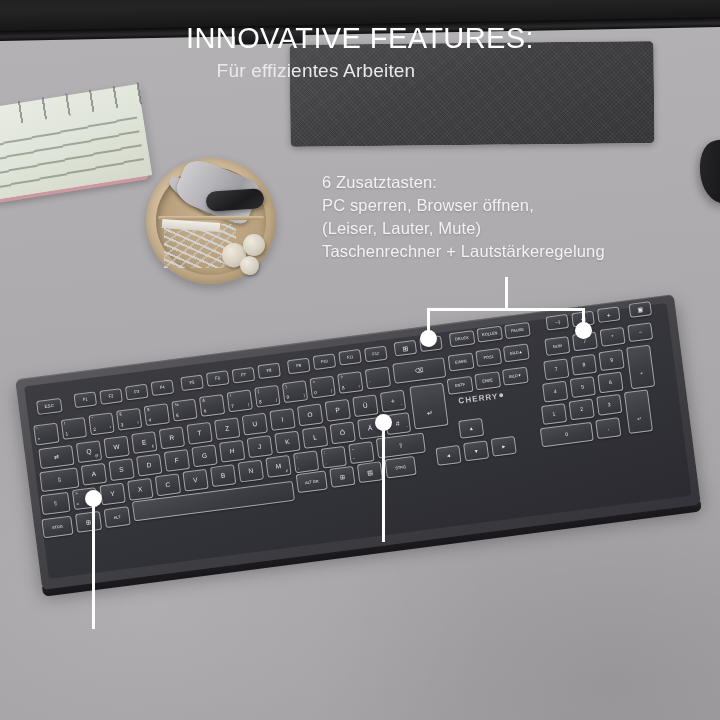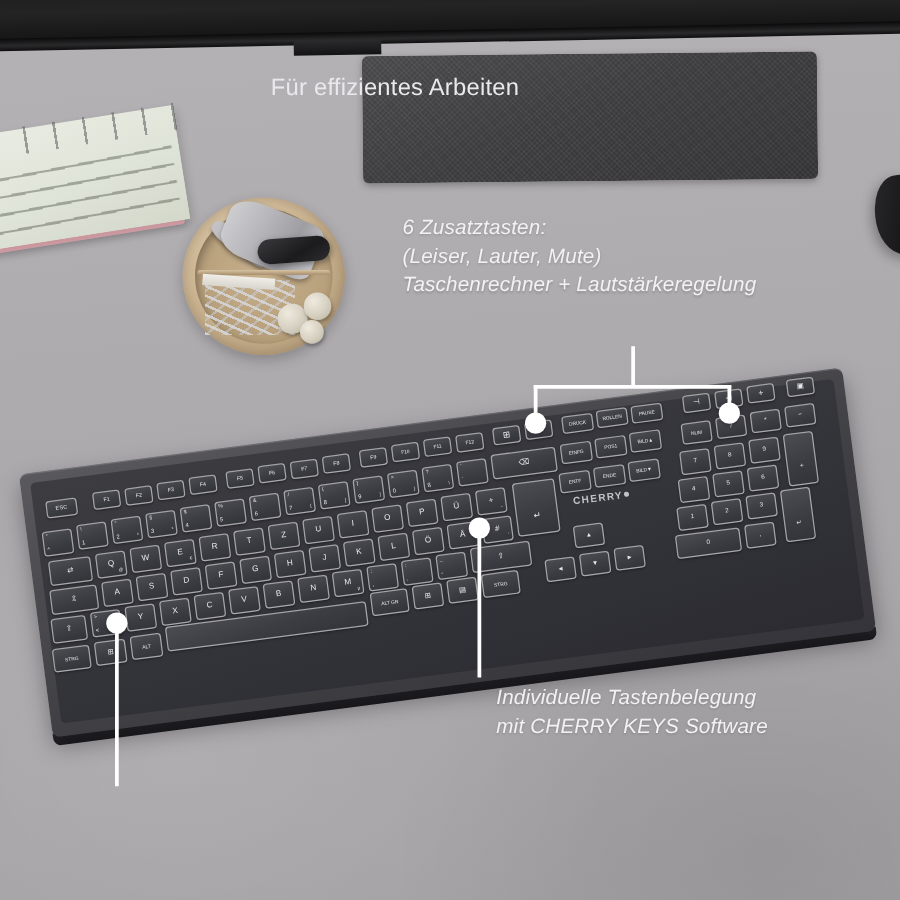--- a/index.html
+++ b/index.html
@@ -248,21 +248,21 @@
     position: absolute;
     color: #f2f2f4;
     font-size: 16.5px;
     line-height: 23px;
     letter-spacing: 0.15px;
     text-shadow: 0 1px 2px rgba(0,0,0,0.18);
   }
   .co-text.t1 { left: 322px; top: 171px; width: 388px; }
   .co-text.t2 { left: 397px; top: 547px; width: 310px; }
   .co-text.t3 { left: 112px; top: 634px; width: 320px; }
-  .co-text div { white-space: nowrap; font-style: italic; }
+  .co-text div { white-space: nowrap; }
 </style>
 </head>
 <body>
 
 <div id="stage">
 
   <div class="desk"></div>
 
   <div class="monitor-screen2"></div>
   <div class="monitor-screen"></div>
@@ -682,31 +682,29 @@
 
   <div class="co-line" style="left:505px; top:277px; width:3px; height:33px;"></div>
   <div class="co-line" style="left:427px; top:308px; width:158px; height:3px;"></div>
   <div class="co-line" style="left:427px; top:308px; width:3px; height:26px;"></div>
   <div class="co-line" style="left:582px; top:308px; width:3px; height:22px;"></div>
   <div class="co-dot" style="left:420px; top:330px;"></div>
   <div class="co-dot" style="left:575px; top:322px;"></div>
 
   <div class="co-text t1">
     <div>6 Zusatztasten:</div>
+    <div>PC sperren, Browser öffnen,</div>
     <div>(Leiser, Lauter, Mute)</div>
     <div>Taschenrechner + Lautstärkeregelung</div>
   </div>
 
   <div class="co-dot" style="left:375px; top:414px;"></div>
   <div class="co-line" style="left:382px; top:428px; width:3px; height:114px;"></div>
 
-  <div class="co-text t2">
-    <div>Individuelle Tastenbelegung</div>
-    <div>mit CHERRY KEYS Software</div>
-  </div>
 
   <div class="co-dot" style="left:85px; top:490px;"></div>
   <div class="co-line" style="left:92px; top:504px; width:3px; height:125px;"></div>
 
 
+  <div class="title">INNOVATIVE FEATURES:</div>
   <div class="subtitle">Für effizientes Arbeiten</div>
 
 </div>
 
 </body></html>

